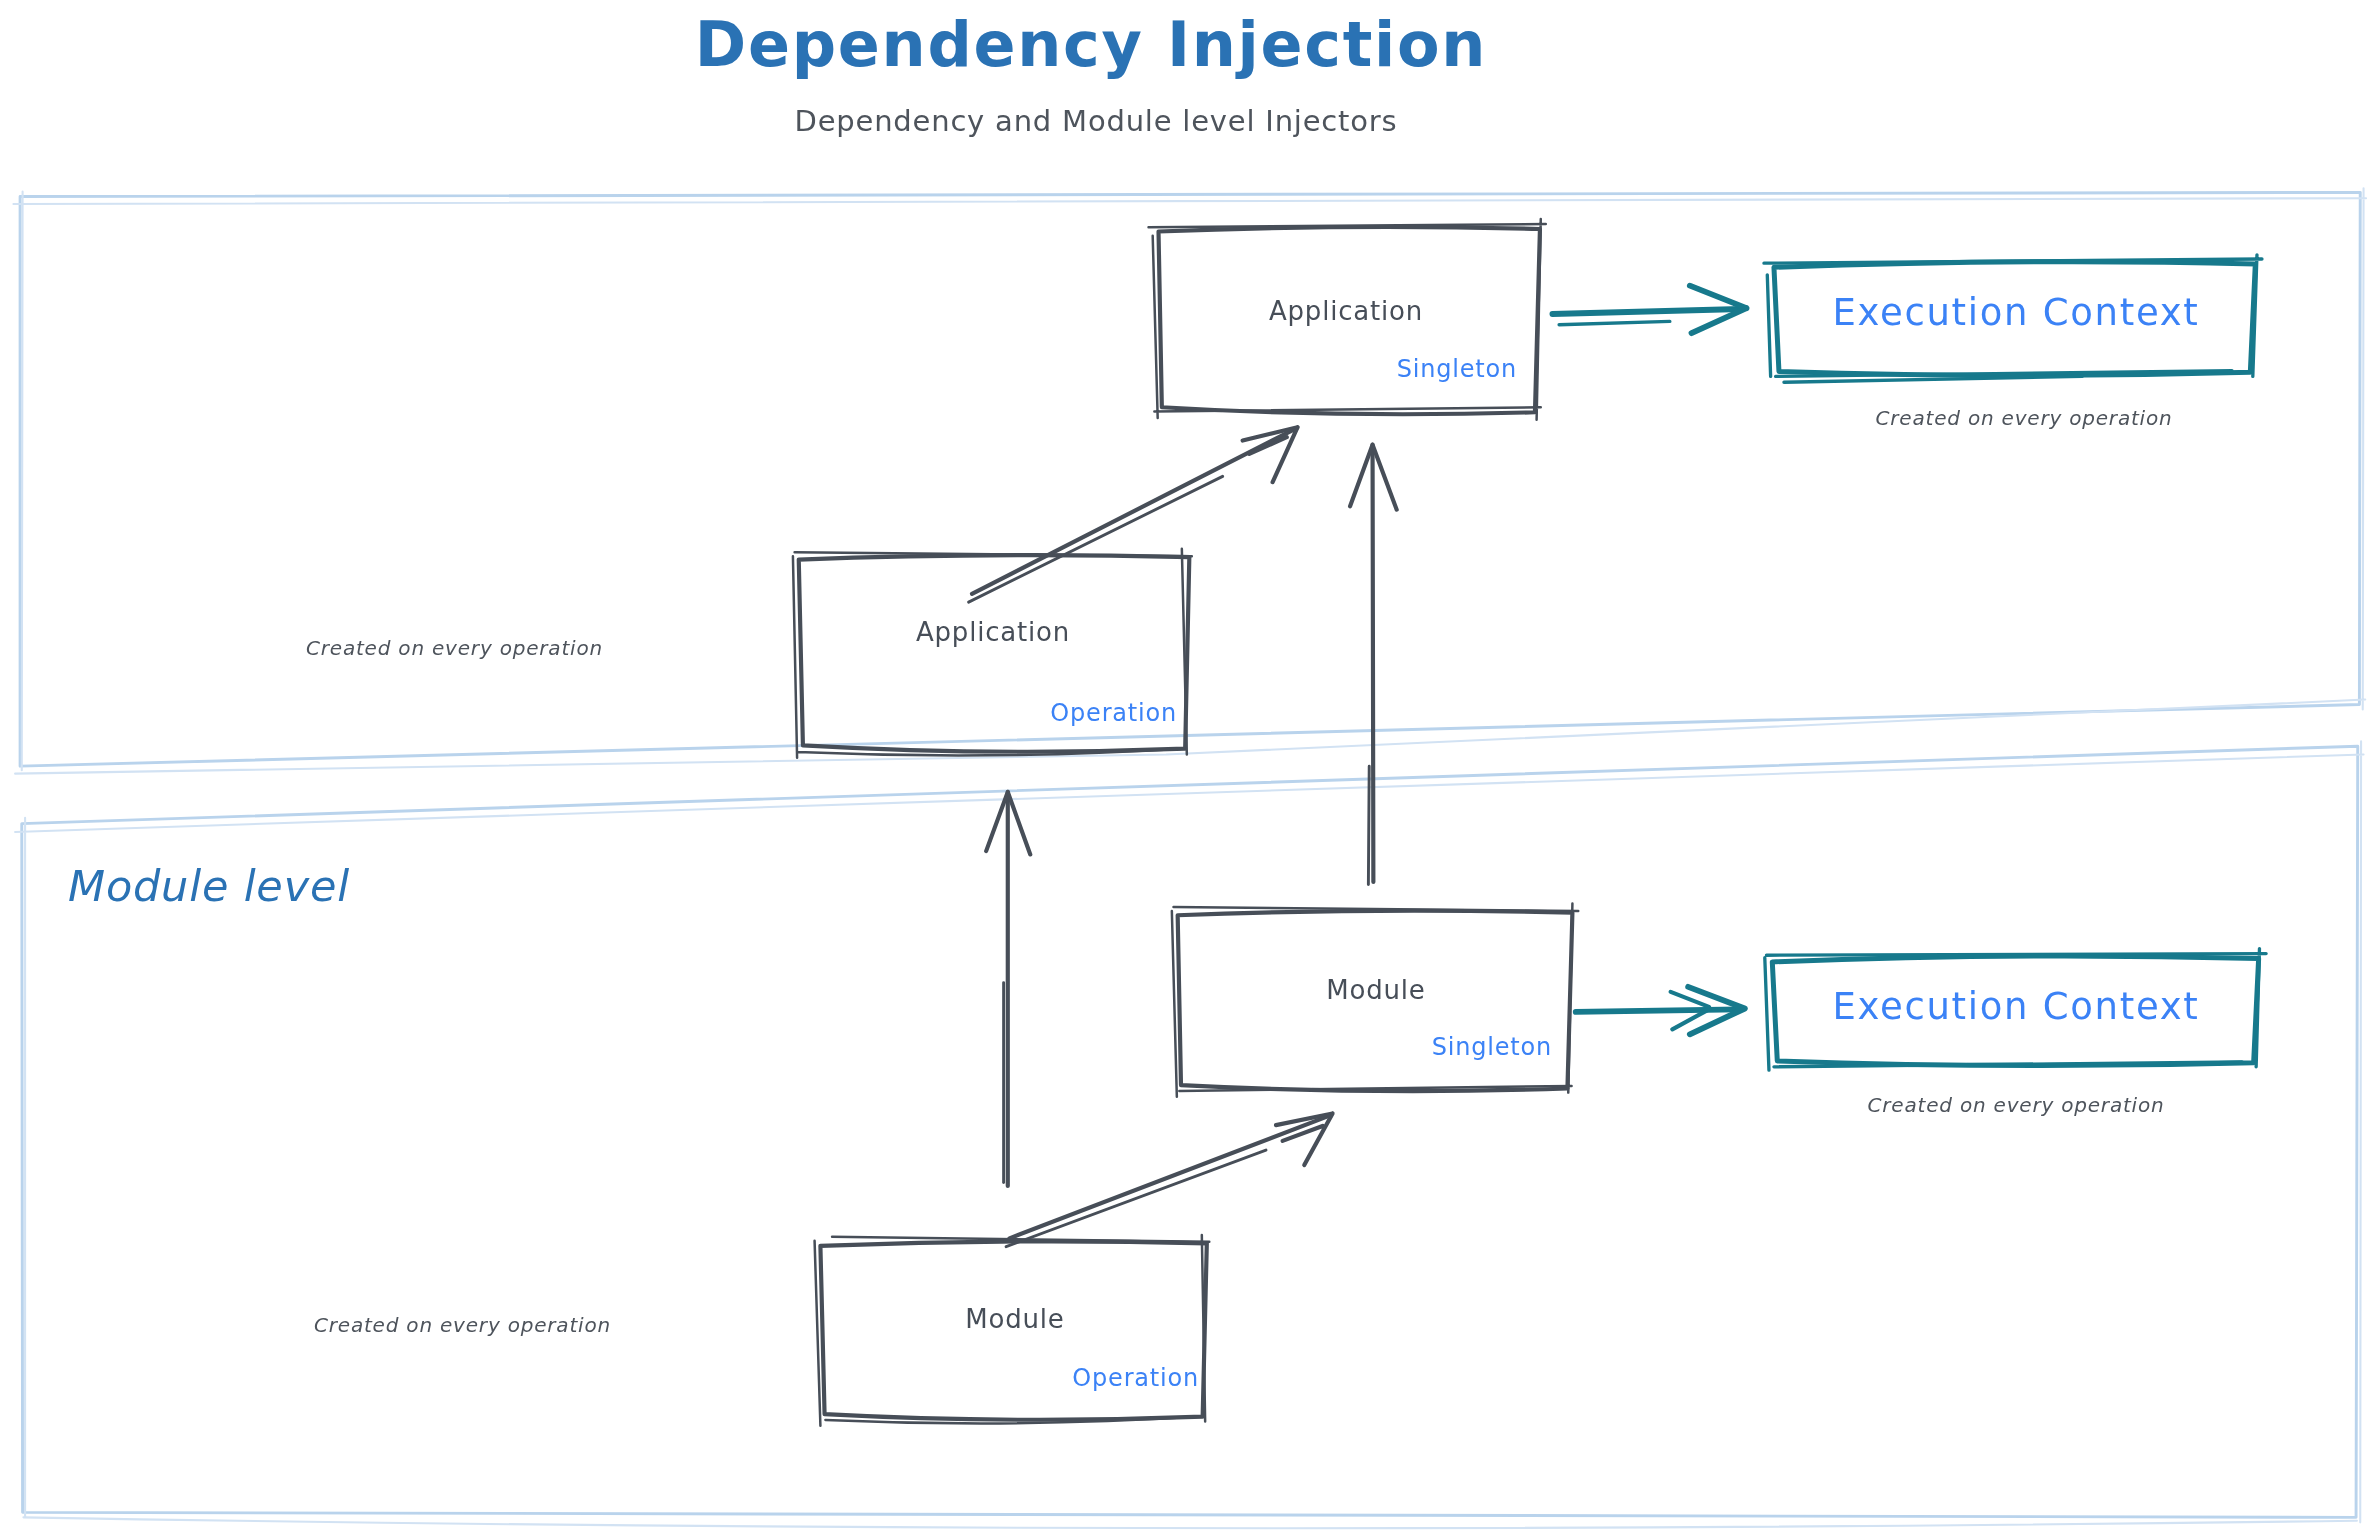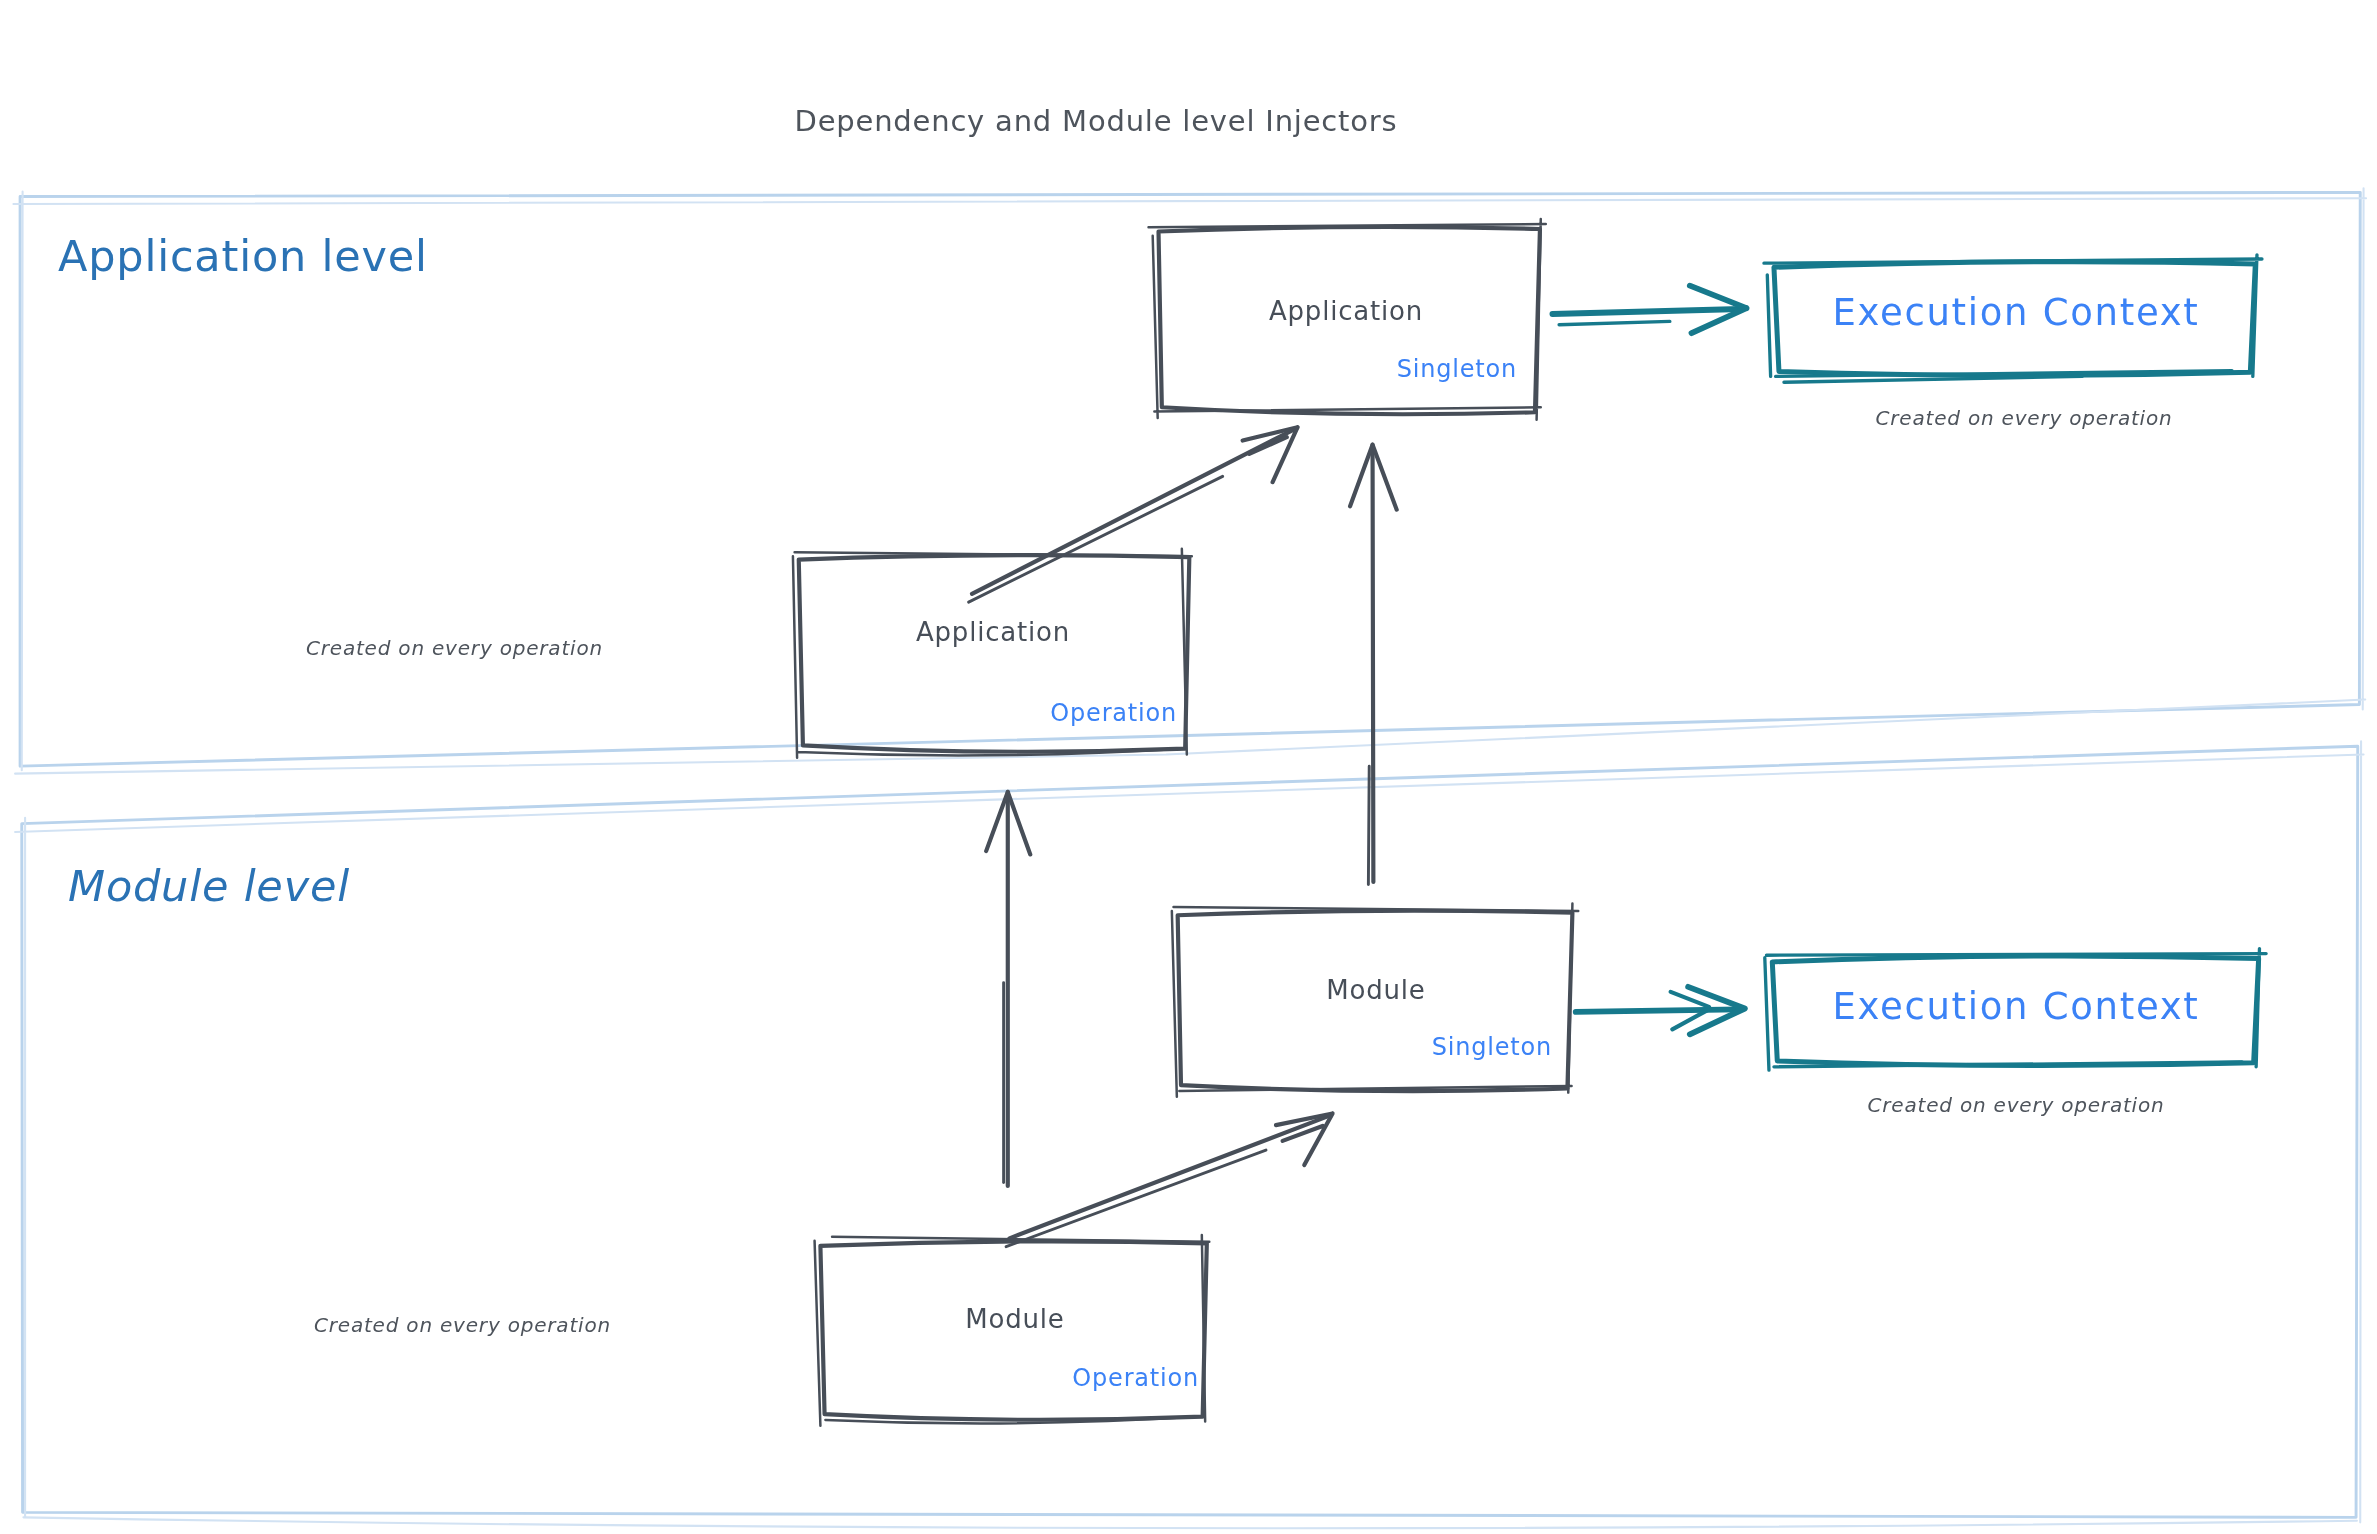--- a/index.html
+++ b/index.html
@@ -103,24 +103,24 @@
       <path stroke-width="7" d="M2029,343 L2097,370 M2031,400 L2097,370"></path>
     </g>
 
     <g stroke="#17798c" fill="none" stroke-linecap="round" stroke-linejoin="round">
       <path stroke-width="7" d="M1892,1215 L2088,1212"></path>
       <path stroke-width="7" d="M2027,1185 L2095,1211 M2029,1242 L2095,1211"></path>
       <path stroke-width="5" d="M2006,1191 L2052,1209 M2008,1236 L2052,1212"></path>
     </g>
   </svg>
 
+  <div class="txt title blue center" style="left:1091px;top:11.7px;">Dependency Injection</div>
 
   <div class="txt subtitle gray center" style="left:1096px;top:106px;">Dependency and Module level Injectors</div>
 
-  <div class="txt lvl blue" style="left:58px;top:233px;">Application level</div>
 
   <div class="txt boxtitle ink center" style="left:1346px;top:297px;">Application</div>
   <div class="txt badge teal" style="right:860px;top:357px;">Singleton</div>
 
   <div class="txt ectitle teal center" style="left:2016px;top:293px;">Execution Context</div>
   <div class="txt cap gray center" style="left:2024px;top:408px;">Created on every operation</div>
 
   <div class="txt boxtitle ink center" style="left:993px;top:618px;">Application</div>
   <div class="txt badge teal" style="right:1200px;top:701px;">Operation</div>
   <div class="txt cap gray" style="left:306px;top:638px;">Created on every operation</div>

